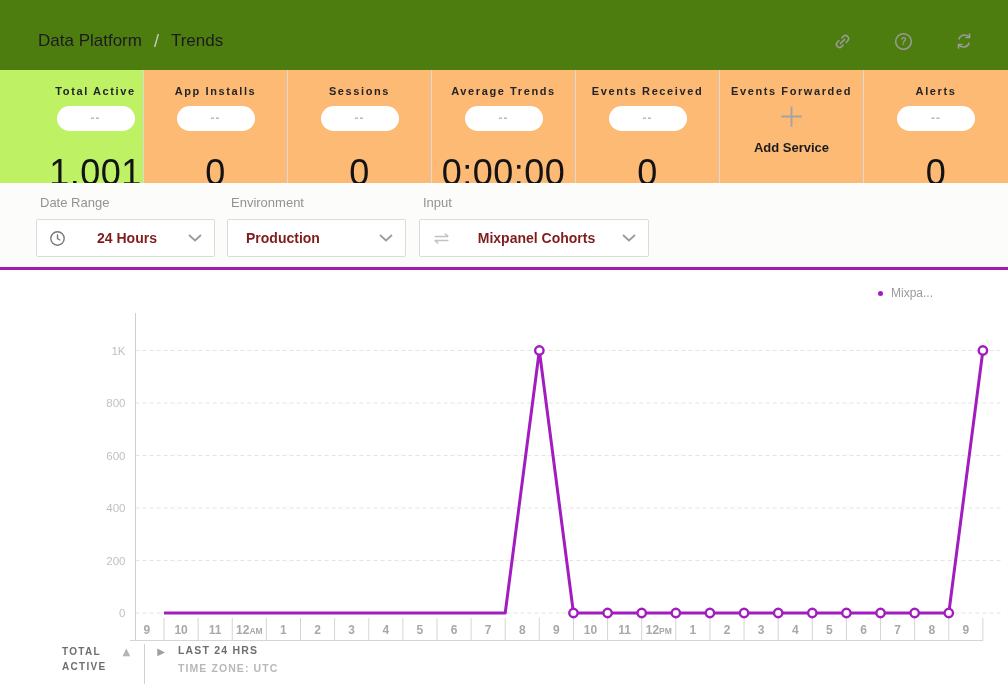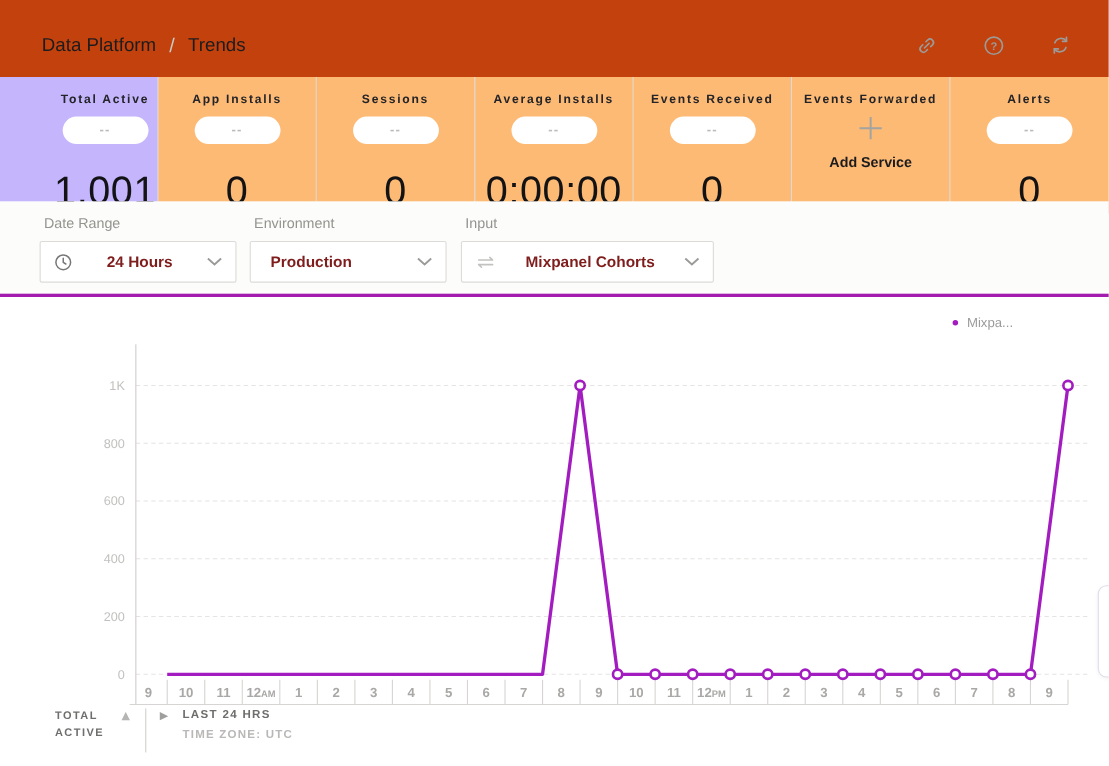--- a/index.html
+++ b/index.html
@@ -2,52 +2,52 @@
 <html><head>
 <meta charset="utf-8">
 <style>
   * { margin:0; padding:0; box-sizing:border-box; }
   html,body { width:1008px; height:696px; background:#fff; overflow:hidden;
               font-family:"Liberation Sans", sans-serif; }
   .app { position:relative; width:1008px; height:696px; }
 
   
   header { height:70px; display:flex; align-items:center; justify-content:space-between;
-           padding:12px 34px 0 38px; background:#c2410c; }
+           padding:12px 34px 0 38px; background:#4d7c0f; }
   .breadcrumb { display:flex; align-items:center; font-size:17px; color:#1c1c1e; }
   .breadcrumb .sep { color:#c9c9c7; margin:0 12px; font-size:18px; font-weight:300; }
   .header-icons { display:flex; align-items:center; gap:41px; }
   .icon-btn { width:20px; height:20px; display:flex; align-items:center; justify-content:center; cursor:pointer; }
 
   
   .stats { display:grid; grid-template-columns:repeat(7,1fr); height:113px; }
   .card { background:#fdba74; border-right:1px solid #dbdad8; text-align:center; padding-top:15px; cursor:pointer; }
   .card:last-child { border-right:none; }
-  .card.selected { background:#c4b5fd;padding-left:48px; }
+  .card.selected { background:#bef264;padding-left:48px; }
   .card-label { font-size:11px; font-weight:bold; letter-spacing:1.6px; color:#242428; }
   .pill { width:78px; height:25px; margin:9px auto 0; background:#fff; border-radius:13px;
           line-height:25px; font-size:12px; font-weight:bold; letter-spacing:1px; color:#bcbcba; }
   .card-value { margin-top:21px; font-size:36px; color:#131316; letter-spacing:0.5px; }
   .plus-wrap { height:34px; display:flex; align-items:center; justify-content:center; margin-top:2px; }
   .card-action { margin-top:7px; font-size:13px; font-weight:bold; color:#1b1b1e; }
 
   
   .filters { position:relative; height:87px; background:#fcfcfb; border-bottom:3px solid #a21caf; }
   .fgroup { position:absolute; top:12px; }
   .fgroup-label { display:block; font-size:13px; color:#93938f; margin:0 0 9px 4px; }
   .dropdown { display:flex; align-items:center; height:38px; background:#fff;
               border:1px solid #dcdbd8; border-radius:2px; padding:0 12px; cursor:pointer; }
   .dd-value { flex:1; text-align:center; font-size:14px; font-weight:bold; color:#7f1d1d; }
   .dd-value.left { text-align:left; padding-left:6px; }
   .fg-date { left:36px; }  .fg-date .dropdown { width:179px; }
   .fg-env  { left:227px; } .fg-env .dropdown { width:179px; }
   .fg-input{ left:419px; } .fg-input .dropdown { width:230px; }
 
   
-  .chart-section { position:relative; height:426px; background:#fff; }
+  .chart-section { position:relative; height:426px; background:#fff;margin-left:12px; }
   .legend { position:absolute; top:16px; left:866px; display:flex; align-items:center; gap:8px;
             font-size:12px; color:#9b9b9b; cursor:pointer; }
   .legend-dot { width:5px; height:5px; border-radius:50%; background:#A21CBF; }
   #trend-chart { position:absolute; top:10px; left:0; width:1008px; height:416px; }
   #trend-chart text { font-family:"Liberation Sans", sans-serif; }
 
   .chart-footer { position:absolute; top:374px; left:50px; display:flex; align-items:flex-start; }
   .metric { font-size:10px; font-weight:bold; letter-spacing:1.3px; color:#6e6e6c; line-height:15px; }
   .tri { font-family:"DejaVu Sans", sans-serif; font-size:10px; }
   .sort-tri { color:#b5b5b3; margin:2px 0 0 16px; cursor:pointer; }
@@ -106,21 +106,21 @@
       <div class="card-label">App Installs</div>
       <div class="pill">--</div>
       <div class="card-value">0</div>
     </div>
     <div class="card">
       <div class="card-label">Sessions</div>
       <div class="pill">--</div>
       <div class="card-value">0</div>
     </div>
     <div class="card">
-      <div class="card-label">Average Installs</div>
+      <div class="card-label">Average Trends</div>
       <div class="pill">--</div>
       <div class="card-value">0:00:00</div>
     </div>
     <div class="card">
       <div class="card-label">Events Received</div>
       <div class="pill">--</div>
       <div class="card-value">0</div>
     </div>
     <div class="card">
       <div class="card-label">Events Forwarded</div>

